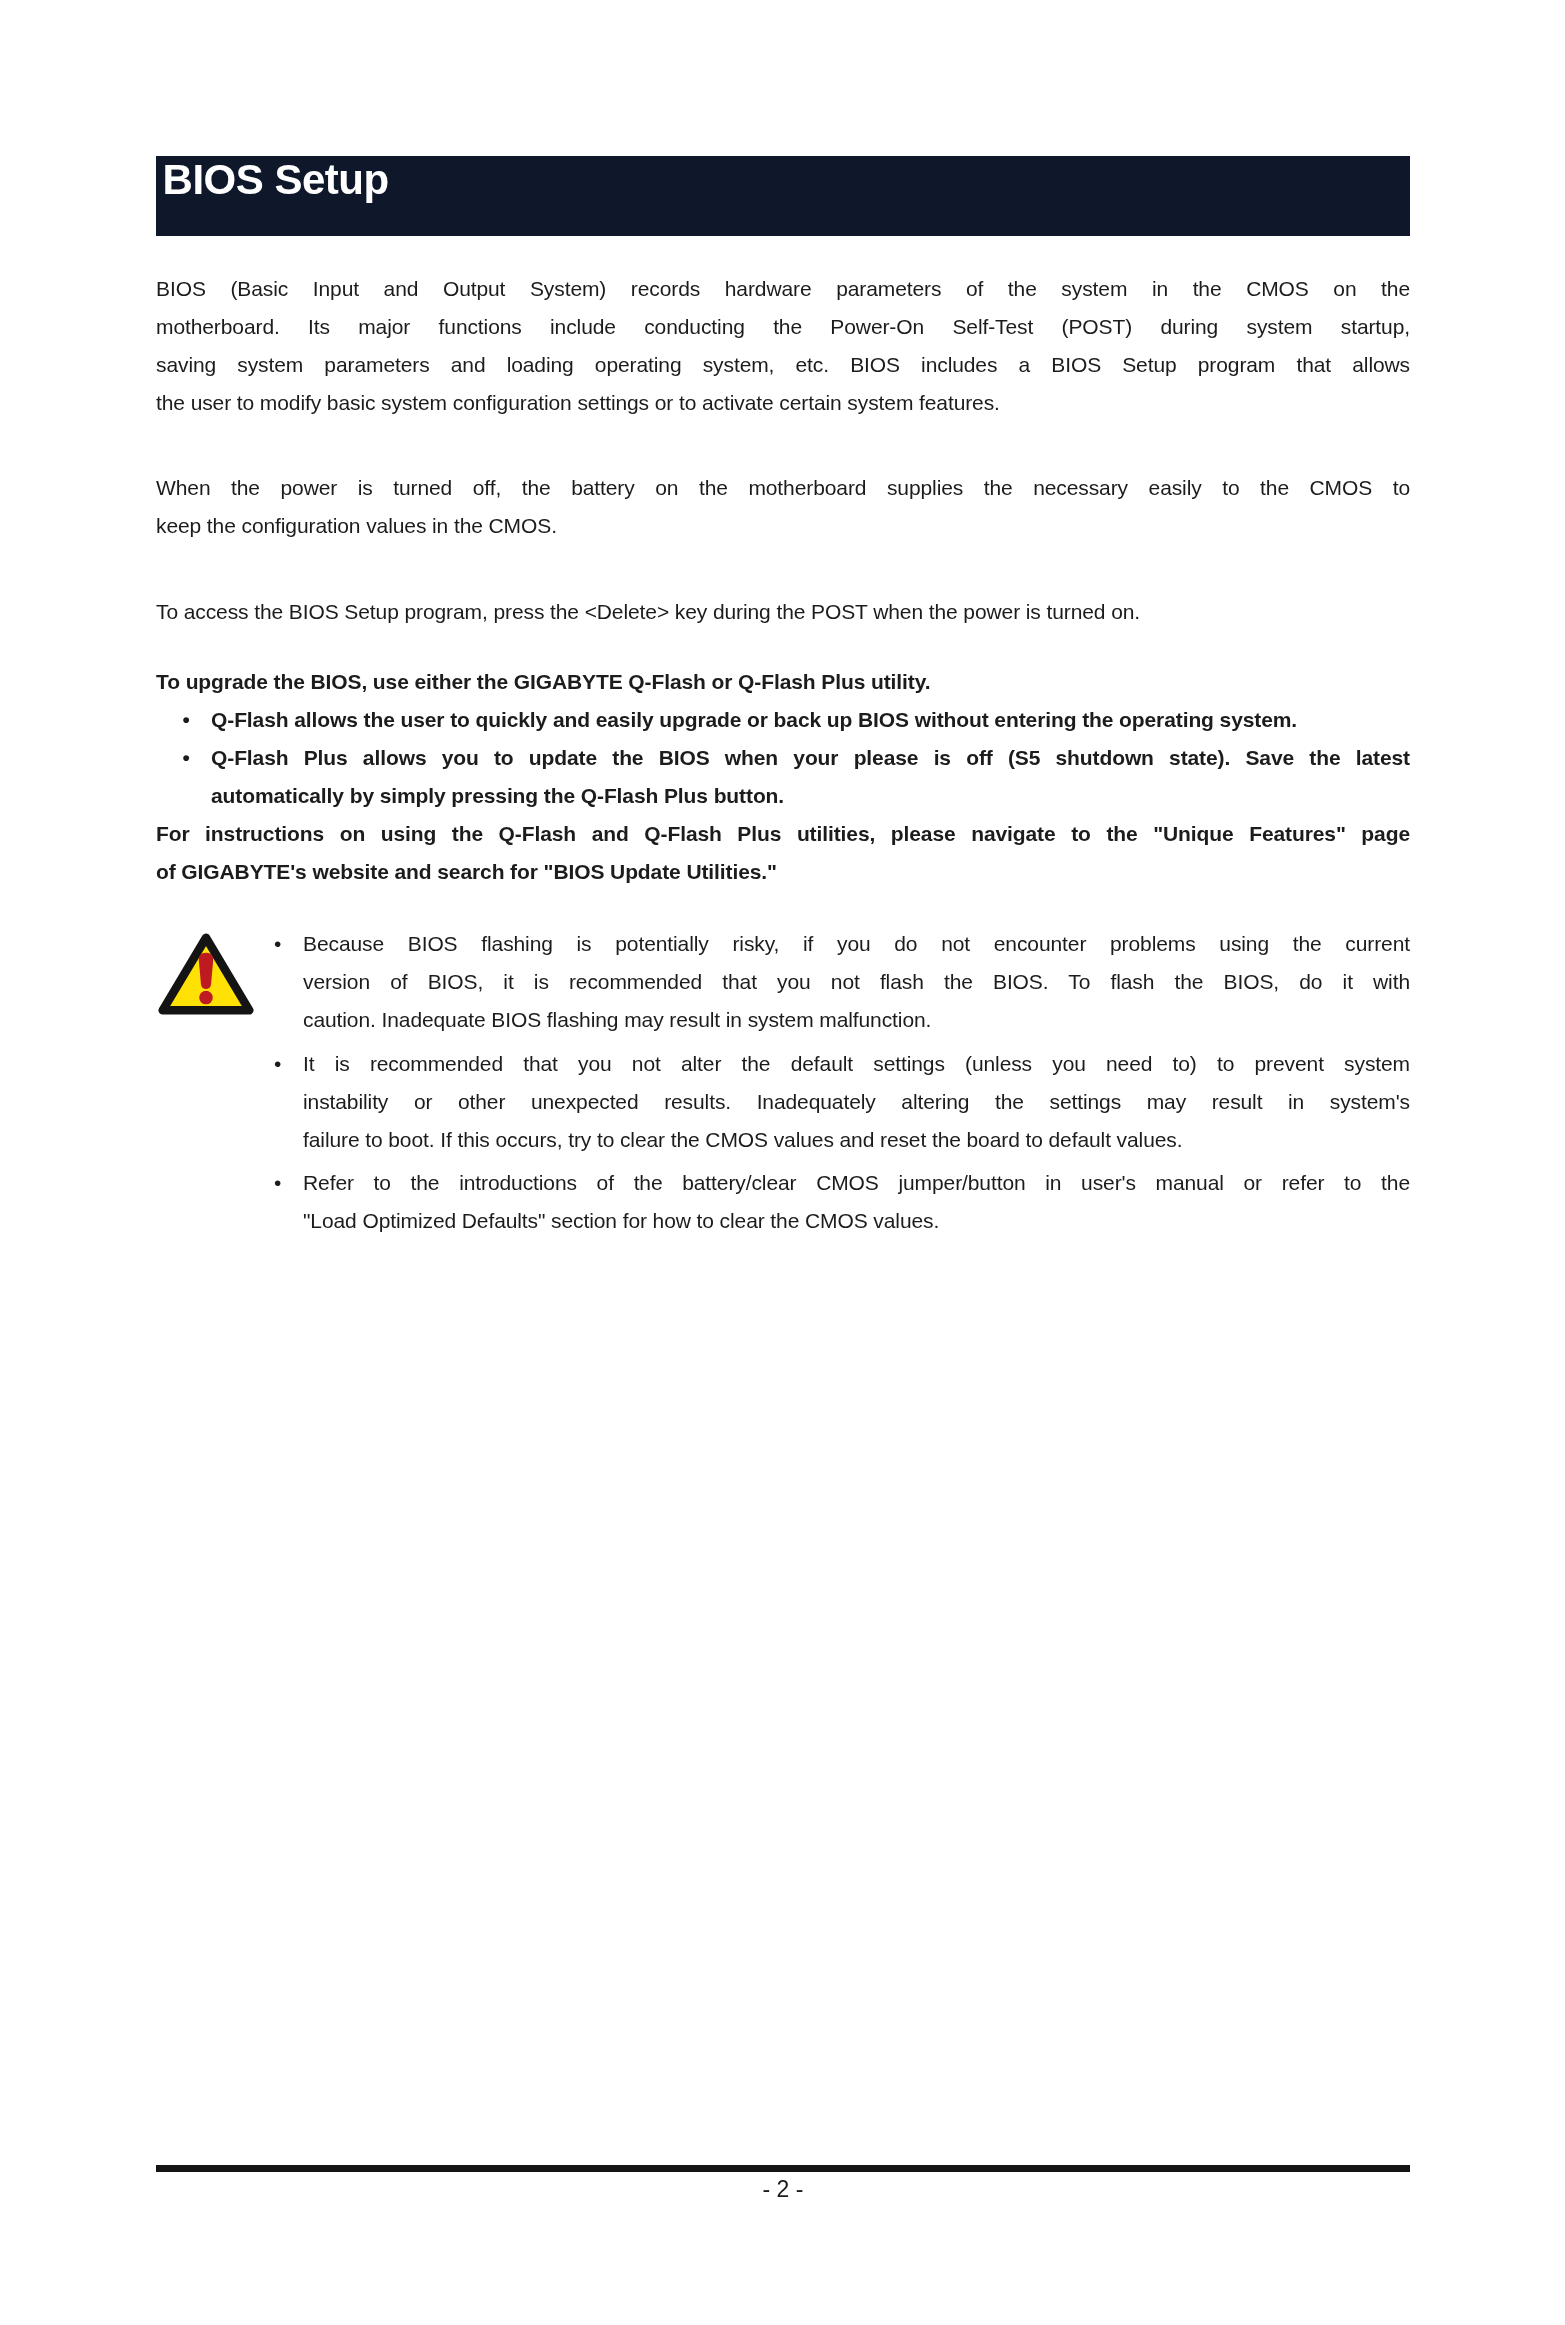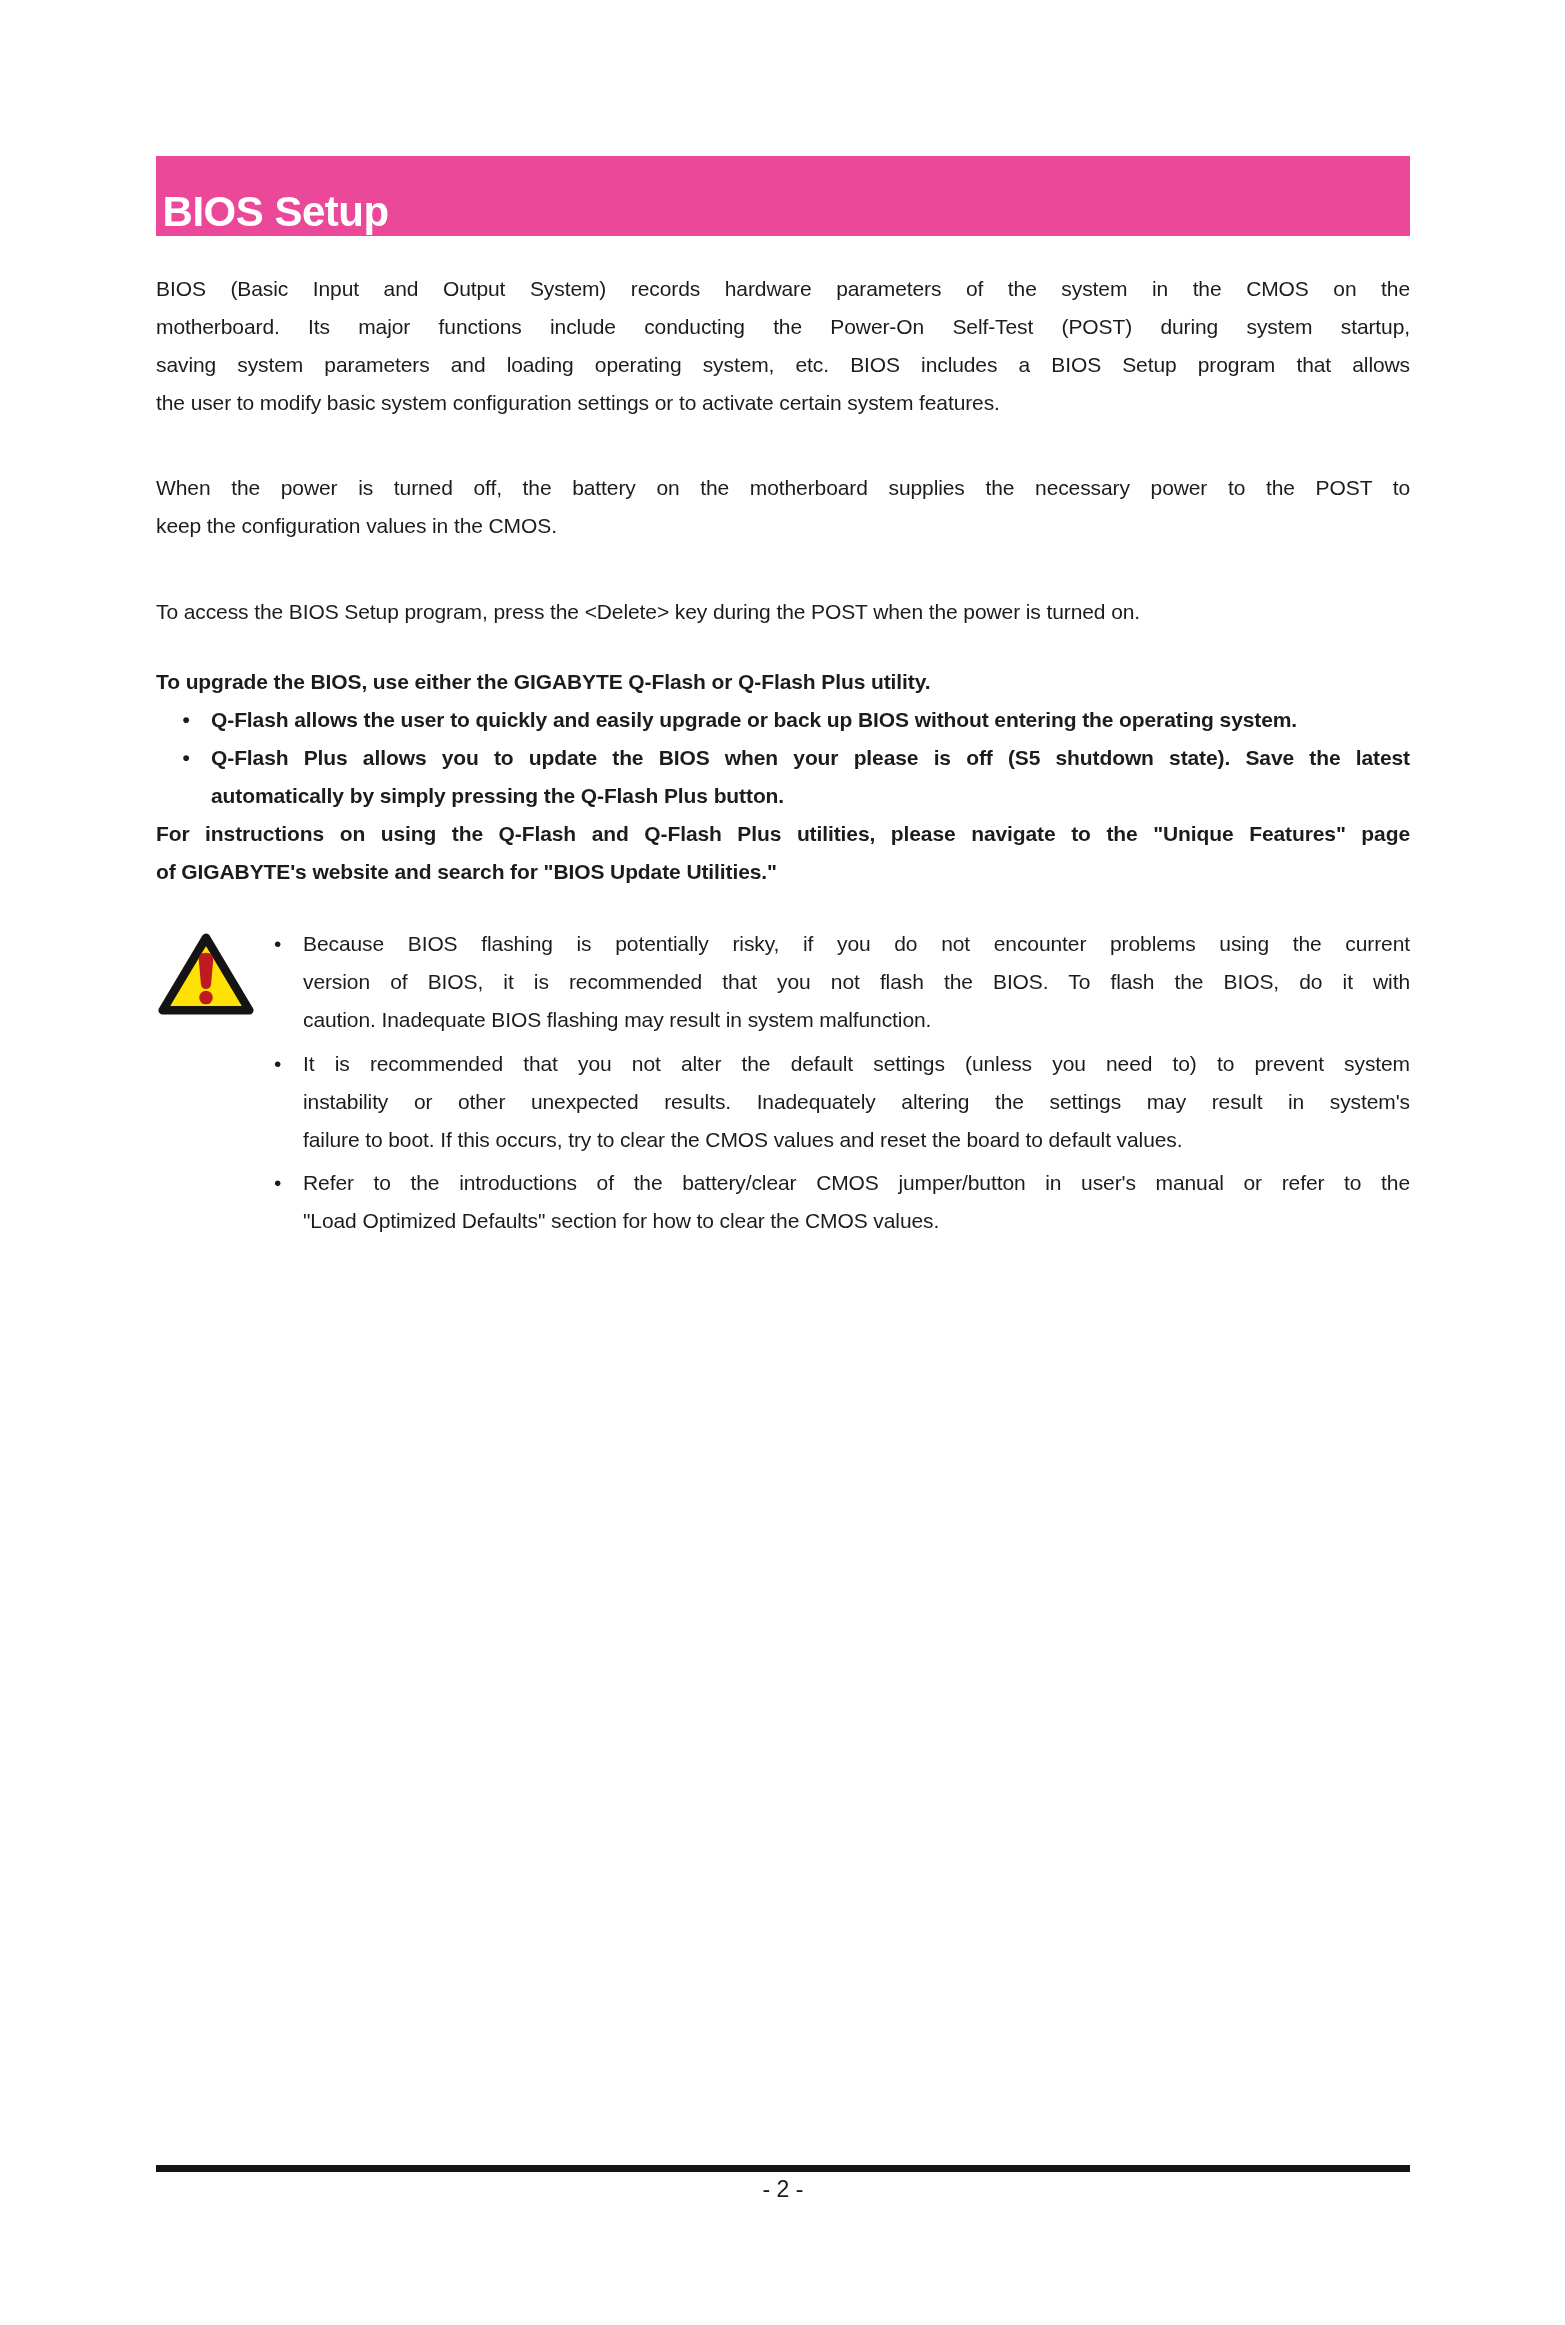--- a/index.html
+++ b/index.html
@@ -13,23 +13,23 @@
     overflow: hidden;
   }
 
   
   .title-bar {
     position: absolute;
     left: 156px;
     top: 156px;
     width: 1254px;
     height: 80px;
-    background: #ec4899;
+    background: #0f172a;
     display: flex;
-    align-items: flex-end;
+    align-items: flex-start;
   }
   .title-bar h1 {
     margin: 0;
     padding-left: 6.6px;
     font-size: 42px;
     font-weight: bold;
     letter-spacing: -0.5px;
     color: #ffffff;
   }
 
@@ -97,21 +97,21 @@
   <main class="content">
 
     <div class="para para-bios-overview">
         <div class="line">BIOS (Basic Input and Output System) records hardware parameters of the system in the CMOS on the</div>
         <div class="line">motherboard. Its major functions include conducting the Power-On Self-Test (POST) during system startup,</div>
         <div class="line">saving system parameters and loading operating system, etc. BIOS includes a BIOS Setup program that allows</div>
         <div class="line line-last">the user to modify basic system configuration settings or to activate certain system features.</div>
       </div>
 
     <div class="para para-cmos-battery">
-        <div class="line">When the power is turned off, the battery on the motherboard supplies the necessary power to the POST to</div>
+        <div class="line">When the power is turned off, the battery on the motherboard supplies the necessary easily to the CMOS to</div>
         <div class="line line-last">keep the configuration values in the CMOS.</div>
       </div>
 
     <div class="para para-access-bios">
         <div class="line line-last">To access the BIOS Setup program, press the &lt;Delete&gt; key during the POST when the power is turned on.</div>
       </div>
 
     <div class="group-upgrade">
       <div class="para">
           <div class="line line-last">To upgrade the BIOS, use either the GIGABYTE Q-Flash or Q-Flash Plus utility.</div>

